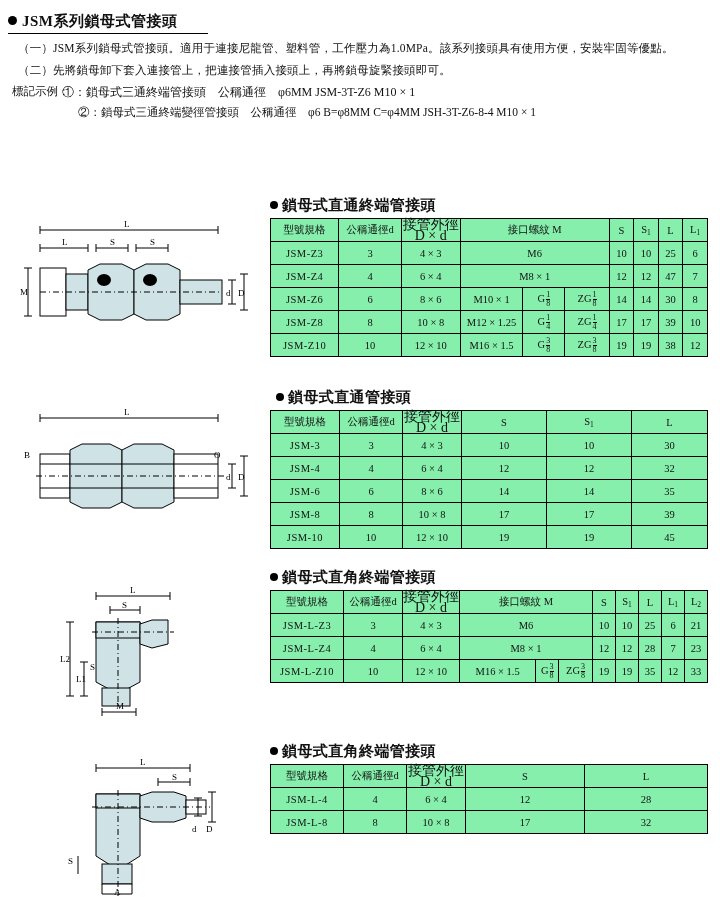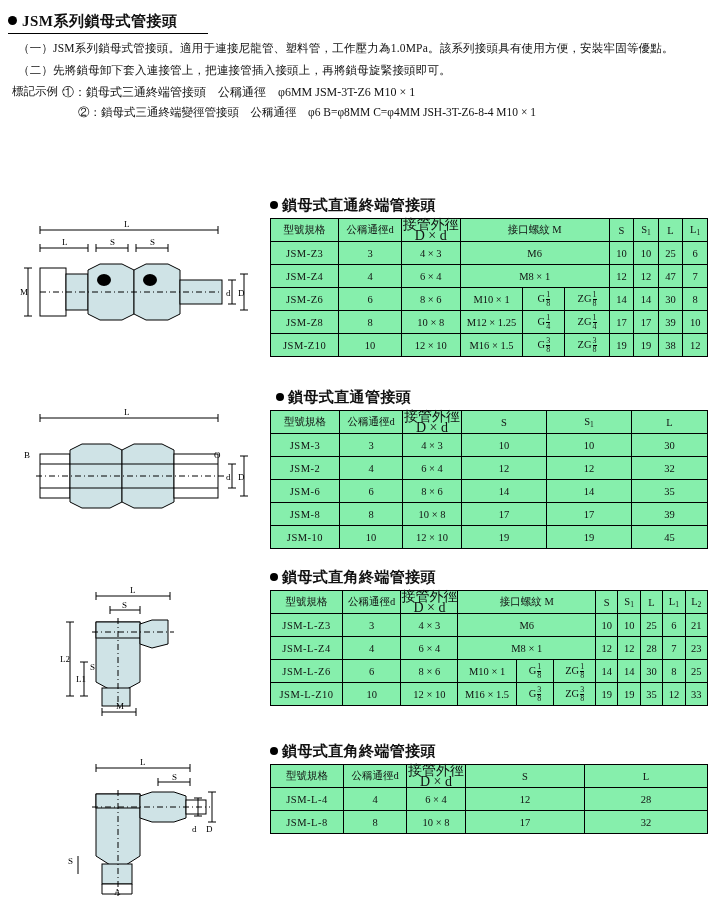--- a/index.html
+++ b/index.html
@@ -370,21 +370,21 @@
     <tbody>
       <tr>
         <td class="model">JSM-3</td>
         <td>3</td>
         <td>4 × 3</td>
         <td>10</td>
         <td>10</td>
         <td>30</td>
       </tr>
       <tr>
-        <td class="model">JSM-2</td>
+        <td class="model">JSM-4</td>
         <td>4</td>
         <td>6 × 4</td>
         <td>12</td>
         <td>12</td>
         <td>32</td>
       </tr>
       <tr>
         <td class="model">JSM-6</td>
         <td>6</td>
         <td>8 × 6</td>
@@ -447,33 +447,20 @@
         <td>4</td>
         <td>6 × 4</td>
         <td colspan="3">M8 × 1</td>
         <td>12</td>
         <td>12</td>
         <td>28</td>
         <td>7</td>
         <td>23</td>
       </tr>
       <tr>
-        <td class="model">JSM-L-Z6</td>
-        <td>6</td>
-        <td>8 × 6</td>
-        <td style="width:58px">M10 × 1</td>
-        <td style="width:38px">G<span class="frac"><span class="num">1</span><span class="den">8</span></span></td>
-        <td style="width:42px">ZG<span class="frac"><span class="num">1</span><span class="den">8</span></span></td>
-        <td>14</td>
-        <td>14</td>
-        <td>30</td>
-        <td>8</td>
-        <td>25</td>
-      </tr>
-      <tr>
         <td class="model">JSM-L-Z10</td>
         <td>10</td>
         <td>12 × 10</td>
         <td>M16 × 1.5</td>
         <td>G<span class="frac"><span class="num">3</span><span class="den">8</span></span></td>
         <td>ZG<span class="frac"><span class="num">3</span><span class="den">8</span></span></td>
         <td>19</td>
         <td>19</td>
         <td>35</td>
         <td>12</td>

